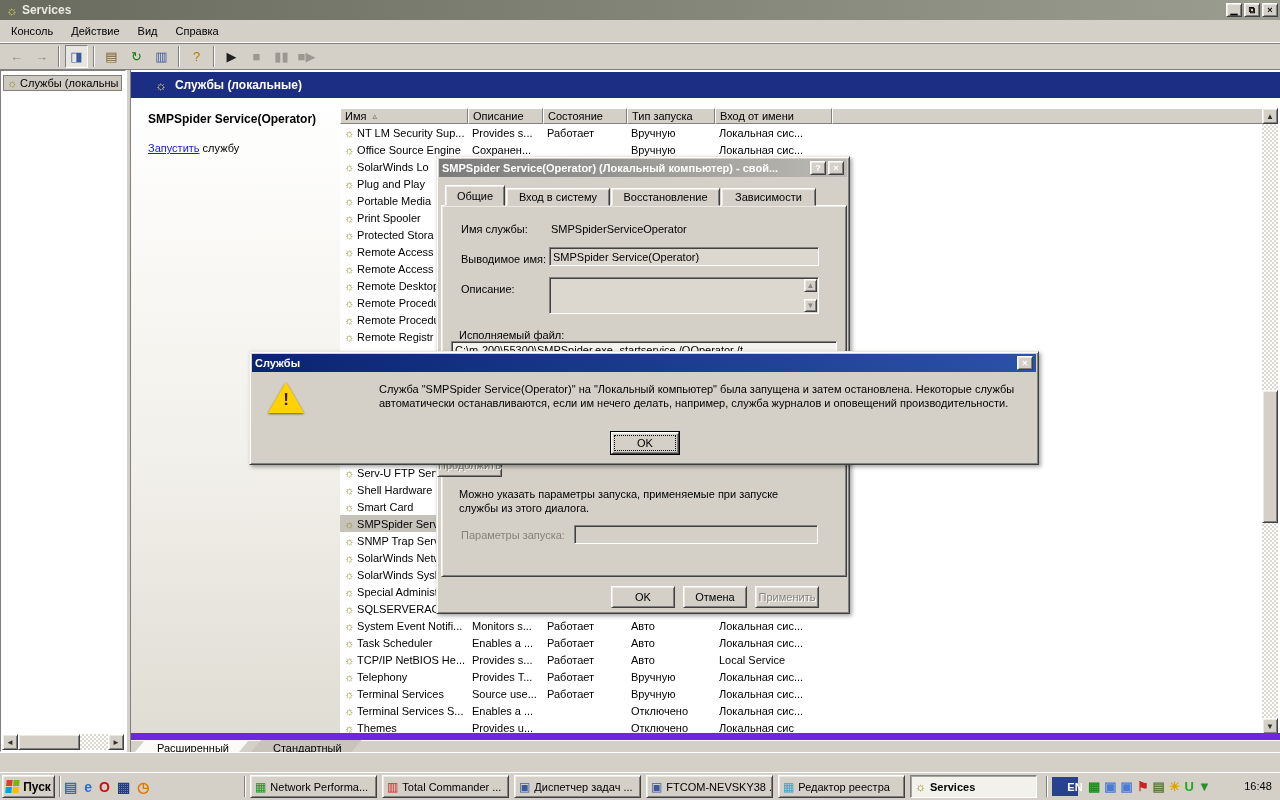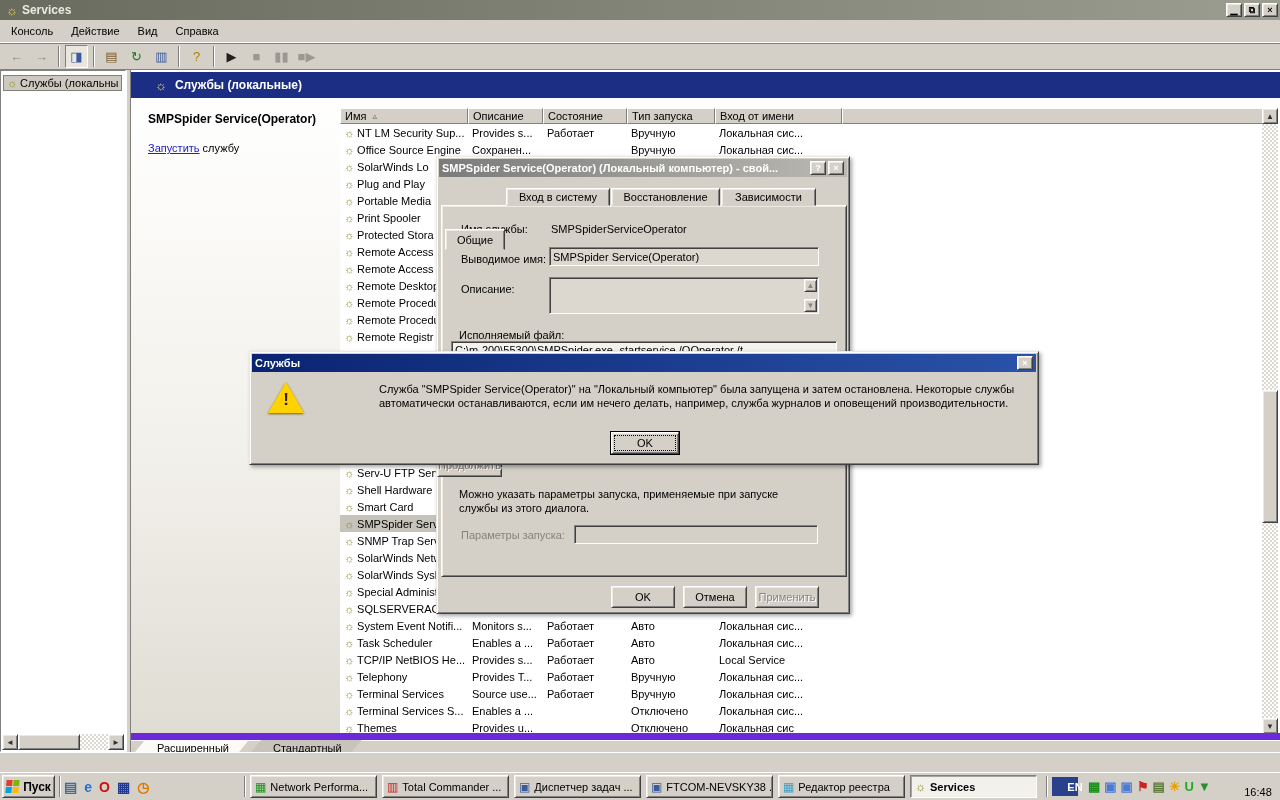--- a/index.html
+++ b/index.html
@@ -102,21 +102,21 @@
   .qsep { position:absolute; top:3px; width:2px; height:21px; border-left:1px solid #808080; border-right:1px solid #fff; }
   .quick { position:absolute; left:64px; top:3px; display:flex; gap:7px; align-items:center; height:21px; }
   .qicon { font-size:14px; line-height:1; font-weight:bold; }
   .tasks { position:absolute; left:250px; top:2px; display:flex; gap:5px; }
   .task { width:127px; height:23px; justify-content:flex-start; padding:0 4px; gap:4px; overflow:hidden; white-space:nowrap; }
   .task .ticn { font-size:12px; flex:none; }
   .task.active { border-color:#808080 #fff #fff #808080; box-shadow:inset 1px 1px 0 #a8a49c; background:#f3f1ec; font-weight:bold; }
   .lang { position:absolute; left:1052px; top:4px; width:26px; height:19px; background:#29418d; color:#fff; font-weight:bold; display:flex; align-items:center; justify-content:center;padding-left:20px; }
   .tray { position:absolute; left:1088px; top:4px; display:flex; gap:4px; align-items:center; height:19px; }
   .trayicon { font-size:13px; line-height:1; font-weight:bold; }
-  .clock { position:absolute; left:1238px; top:13px; width:40px; text-align:center; }
+  .clock { position:absolute; left:1238px; top:7px; width:40px; text-align:center; }
 </style>
 </head>
 <body>
 
 <div class="abs titlebar">
   <span class="ticon">☼</span>
   <span class="ttext">Services</span>
   <div class="btn capbtn">▁</div>
   <div class="btn capbtn">⧉</div>
   <div class="btn capbtn">×</div>
@@ -218,21 +218,21 @@
   </div>
 
   <div class="lheader">
     <div class="hc" style="width:128px">
       <span>Имя</span>
       <span class="sort">▵</span>
     </div>
     <div class="hc" style="width:75px">Описание</div>
     <div class="hc" style="width:84px">Состояние</div>
     <div class="hc" style="width:88px">Тип запуска</div>
-    <div class="hc" style="width:127px">Вход от имени</div>
+    <div class="hc" style="width:117px">Вход от имени</div>
     <div class="hc" style="flex:1"></div>
   </div>
 
   <div class="rows">
 
       <div class="lrow">
         <div class="c c-name">
           <span class="gearglyph">☼</span>
           <span>NT LM Security Sup...</span>
         </div>
@@ -648,21 +648,21 @@
 
 <div class="abs statusbar"></div>
 
 <div class="abs win props">
   <div class="dlg-title">
     <span class="dtext">SMPSpider Service(Operator) (Локальный компьютер) - свой...</span>
     <div class="btn capbtn">?</div>
     <div class="btn capbtn">×</div>
   </div>
 
-  <div class="ptab" style="left:8px;top:28px;width:60px;height:21px;z-index:3;margin-top:44px;">Общие</div>
+  <div class="ptab" style="left:8px;top:28px;width:60px;height:21px;z-index:3;">Общие</div>
   <div class="ptab" style="left:69px;top:31px;width:104px;height:18px;">Вход в систему</div>
   <div class="ptab" style="left:174px;top:31px;width:109px;height:18px;">Восстановление</div>
   <div class="ptab" style="left:284px;top:31px;width:95px;height:18px;">Зависимости</div>
 
   <div class="group"></div>
 
   <div class="flabel" style="left:24px;top:66px;">Имя службы:</div>
   <div class="fvalue" style="left:114px;top:66px;">SMPSpiderServiceOperator</div>
 
   <div class="flabel" style="left:24px;top:96px;">Выводимое имя:</div>

